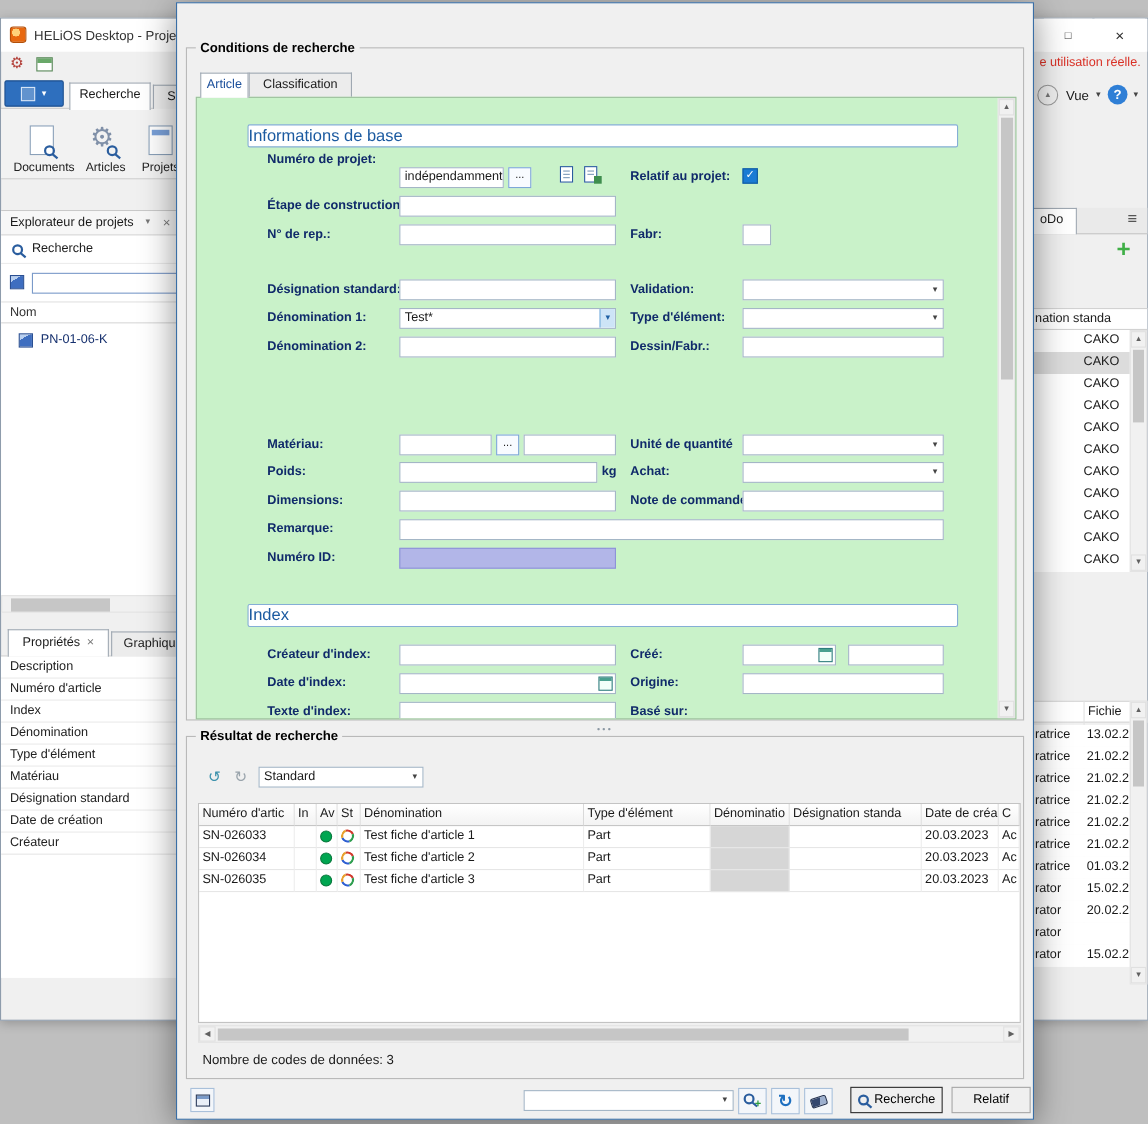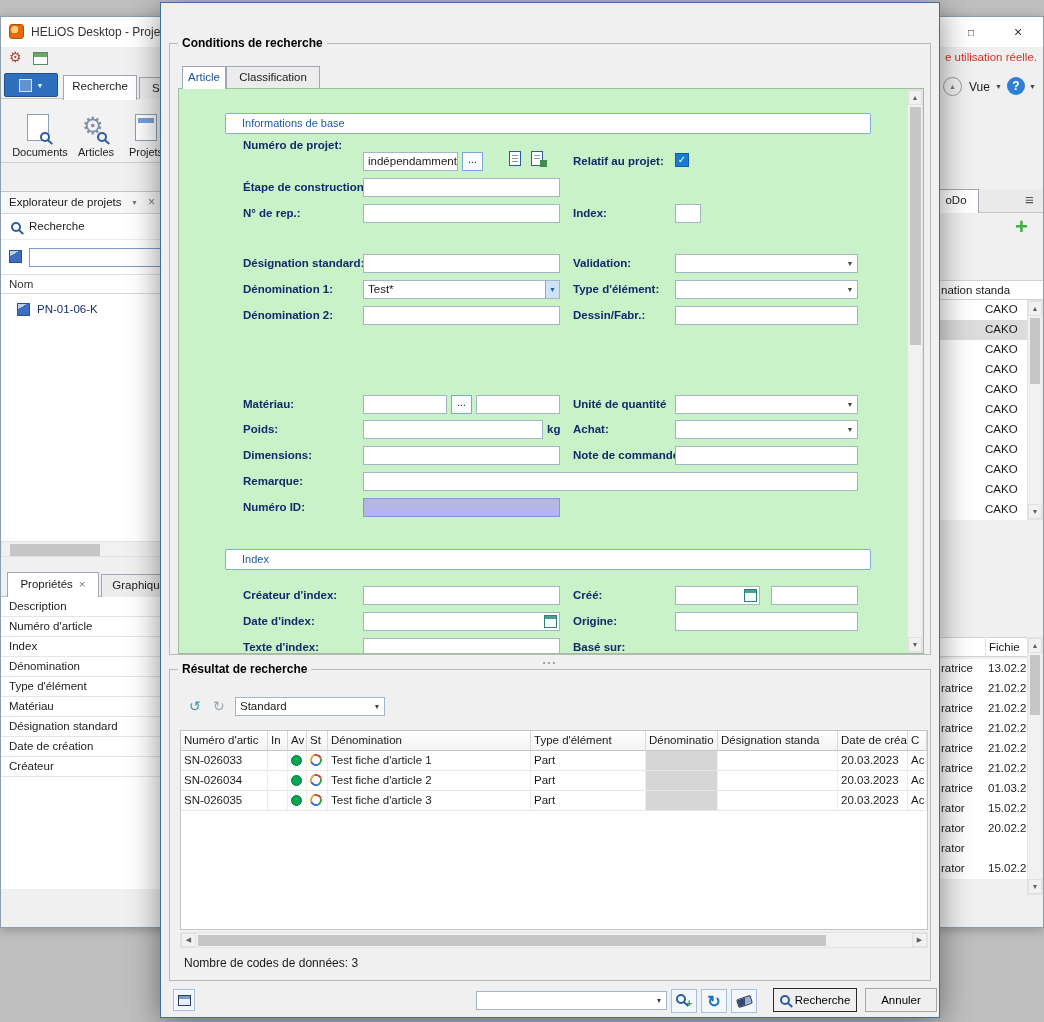--- a/index.html
+++ b/index.html
@@ -8,21 +8,21 @@
 .screen{position:relative;width:1044px;height:1022px;background:#bfbfbf;overflow:hidden}
 .w{position:absolute;background:#f0f0f0;border:1px solid #8e9cac;box-shadow:0 2px 10px rgba(0,0,0,.25)}
 .tbar{position:absolute;left:0;top:0;right:0;height:30px;background:#fff}
 .tb-title{font-size:12px;color:#333;white-space:nowrap}
 .wbtn{display:flex;align-items:center;justify-content:center;color:#333;background:#fff}
 .tab{background:#ececec;border:1px solid #9fa8b2;border-bottom:none;text-align:center;font-size:11.5px;padding-top:4px;white-space:nowrap;overflow:hidden}
 .tab.on{background:#fff}
 .grp{background:#f0f0f0;border:1px solid #b9b9b9}
 .leg{background:#f0f0f0;padding:0 4px;font-weight:bold;font-size:12px;color:#000;white-space:nowrap}
 .gpanel{background:#c9f2c9;border:1px solid #9dbf9d;overflow:hidden}
-.shdr{background:#fff;border:1px solid #85aed6;border-radius:2px;color:#1b5aa0;font-size:11px;line-height:19px;padding-left:16px;height:21px}
+.shdr{background:#fff;border:1px solid #85aed6;border-radius:2px;color:#1b5aa0;font-size:15px;line-height:19px;height:21px}
 .lbl{font-size:11.5px;font-weight:bold;color:#102a6a;white-space:nowrap}
 .fld{height:19px;background:#fff;border:1px solid #a4b6c6;font-size:11.5px;line-height:15px;padding:1px 4px;overflow:hidden;white-space:nowrap}
 .fld .arr{position:absolute;right:0;top:0;bottom:0;width:14px;display:flex;align-items:center;justify-content:center;color:#444;font-size:7px}
 .arr::before{content:"▼"}
 .arr.blue{background:#cde4f7;border-left:1px solid #7ab0dd;color:#1d5fa3}
 .bbtn{width:21px;height:19px;background:#f8fbff;border:1px solid #7da7d8;text-align:center;font-size:10px;line-height:13px;color:#222}
 .chk{width:14px;height:14px;background:#1a7bd4;border:1px solid #135c9e;color:#fff;font-size:10px;line-height:12px;text-align:center}
 .chk::before{content:"✓"}
 .mag{display:inline-block;width:10px;height:10px;border:2px solid #2a5d9e;border-radius:50%;position:relative}
 .mag::after{content:"";position:absolute;width:6px;height:2px;background:#2a5d9e;right:-5px;bottom:-3px;transform:rotate(40deg)}
@@ -280,21 +280,21 @@
               <i style="top:6px"></i>
             </span>
             <span class="a" style="left:9px;top:9px;width:7px;height:7px;background:#3e8e4e"></span>
           </span>
         <span class="lbl a" style="left:394px;top:66px">Relatif au projet:</span>
         <span class="chk a" style="left:496px;top:64px"></span>
         <span class="lbl a" style="left:64px;top:92px">Étape de construction</span>
         <div class="fld a" style="left:184px;top:89px;width:197px"></div>
         <span class="lbl a" style="left:64px;top:118px">N° de rep.:</span>
         <div class="fld a" style="left:184px;top:115px;width:197px"></div>
-        <span class="lbl a" style="left:394px;top:118px">Index:</span>
+        <span class="lbl a" style="left:394px;top:118px">Fabr:</span>
         <div class="fld a" style="left:496px;top:115px;width:26px"></div>
 
         <span class="lbl a" style="left:64px;top:168px">Désignation standard:</span>
         <div class="fld a" style="left:184px;top:165px;width:197px"></div>
         <span class="lbl a" style="left:394px;top:168px">Validation:</span>
         <div class="fld a" style="left:496px;top:165px;width:183px">
             <span class="arr"></span>
           </div>
 
         <span class="lbl a" style="left:64px;top:194px">Dénomination 1:</span>
@@ -458,18 +458,18 @@
         </span>
       <span class="ib a refr" style="left:540px;top:4px"></span>
       <span class="ib a" style="left:570px;top:4px">
           <span class="eras"></span>
         </span>
       <button class="btn def a" style="left:612px;top:3px;width:84px;height:24px">
           <span class="mag"></span>
           <span>Recherche</span>
         </button>
       <button class="btn a" style="left:704px;top:3px;width:72px;height:24px">
-          <span>Annuler</span>
+          <span>Relatif</span>
         </button>
     </div>
   </div>
 
 </div>
 
 </body></html>

